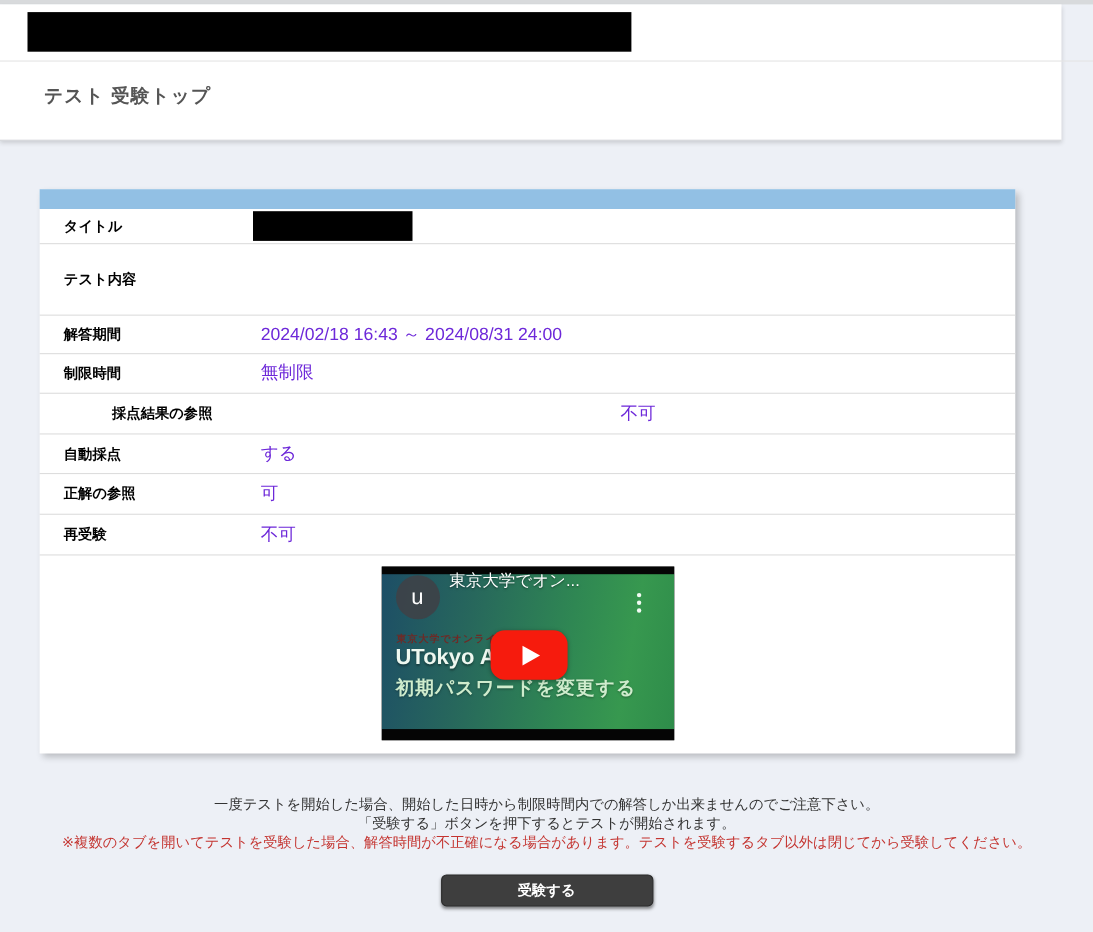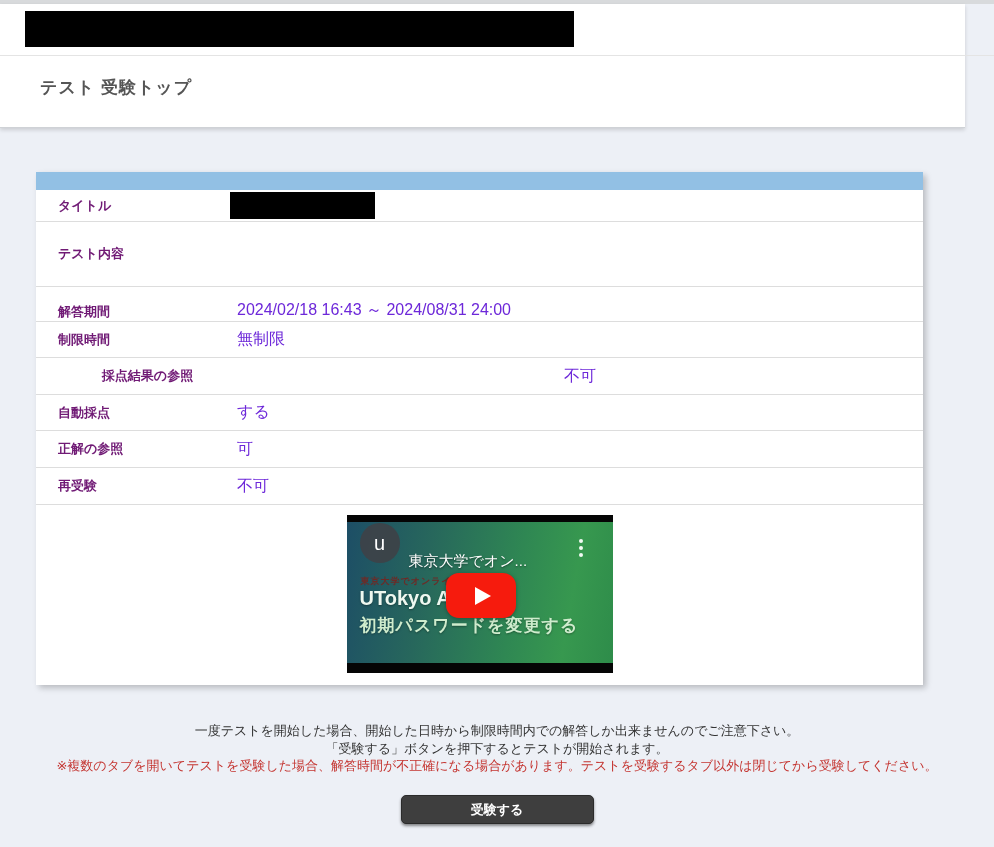--- a/index.html
+++ b/index.html
@@ -14,38 +14,38 @@
   .redacted-bar { position:absolute; left:25px; top:7px; width:549px; height:36px; background:#000; }
   .header-divider { position:absolute; left:0; top:51px; width:994px; height:1px; background:#e4e4e4; }
   .page-title { position:absolute; left:40px; top:72px; font-size:17px; font-weight:bold;
                 color:#555; letter-spacing:1px; }
 
   
   .card { position:absolute; left:36px; top:172px; width:887px; background:#fff;
           box-shadow:3px 3px 6px rgba(0,0,0,0.22); }
   .card-header-bar { height:18px; background:#92c0e4; }
   .row { display:flex; align-items:center; border-bottom:1px solid #dddddd; }
-  .row-label { width:201px; padding-left:22px; font-size:13px; font-weight:bold; color:#701a75; }
+  .row-label { width:201px; padding-left:22px; font-size:13px; font-weight:bold; color:#000000; }
   .row-value { flex:1; font-size:16px; color:#6d28d9; position:relative; }
-  .r0 { height:32px; } .r1 { height:65px; } .r2 { height:35px;align-items:flex-end; } .r3 { height:36px; }
+  .r0 { height:32px; } .r1 { height:65px; } .r2 { height:35px; } .r3 { height:36px; }
   .r4 { height:37px;text-align:center; } .r5 { height:37px; } .r6 { height:36px; } .r7 { height:37px; }
   .redact-box { width:145px; height:27px; background:#000; margin-left:-7px; }
 
   
   .video-section { height:180px; display:flex; justify-content:center; }
   .video { position:relative; width:266px; height:158px; margin-top:10px; background:#000;
            overflow:hidden; cursor:pointer; }
   .video-bg { position:absolute; left:0; right:0; top:7px; bottom:10px;
               background:linear-gradient(100deg,#1d4e66 0%,#27675c 30%,#2f8753 62%,#37984f 82%,#2e8c4a 100%); }
   .letterbox-top { position:absolute; top:0; left:0; width:100%; height:7px; background:#050505; }
   .letterbox-bottom { position:absolute; bottom:0; left:0; width:100%; height:10px; background:#050505; }
   .yt-avatar { position:absolute; left:13px; top:8px; width:40px; height:40px; border-radius:50%;
                background:rgba(62,66,72,0.92); display:flex; align-items:center; justify-content:center;
                color:#fff; font-size:20px; }
-  .yt-title { position:absolute; left:62px; top:37px; color:#ffffff; font-size:15px; white-space:nowrap;
+  .yt-title { position:absolute; left:62px; top:4px; color:#ffffff; font-size:15px; white-space:nowrap;
               text-shadow:0 1px 2px rgba(0,0,0,0.5); }
   .kebab { position:absolute; right:30px; top:24px; display:flex; flex-direction:column; gap:3px; }
   .kebab span { width:4px; height:4px; border-radius:50%; background:#f2fbf4; }
   .thumb-caption { position:absolute; left:14px; top:60px; font-size:9px; font-weight:bold;
                    color:#6e2a26; letter-spacing:1px; }
   .thumb-heading { position:absolute; left:13px; top:72px; font-size:20px; font-weight:bold;
                    color:#eef8f0; text-shadow:0 1px 2px rgba(0,0,0,0.35); }
   .thumb-subheading { position:absolute; left:13px; top:99px; font-size:17px; font-weight:bold;
                       color:#cfeccd; letter-spacing:1px; text-shadow:0 1px 2px rgba(0,0,0,0.35); }
   .play-button { position:absolute; left:99px; top:58px; width:70px; height:45px; background:#f61b0d;

